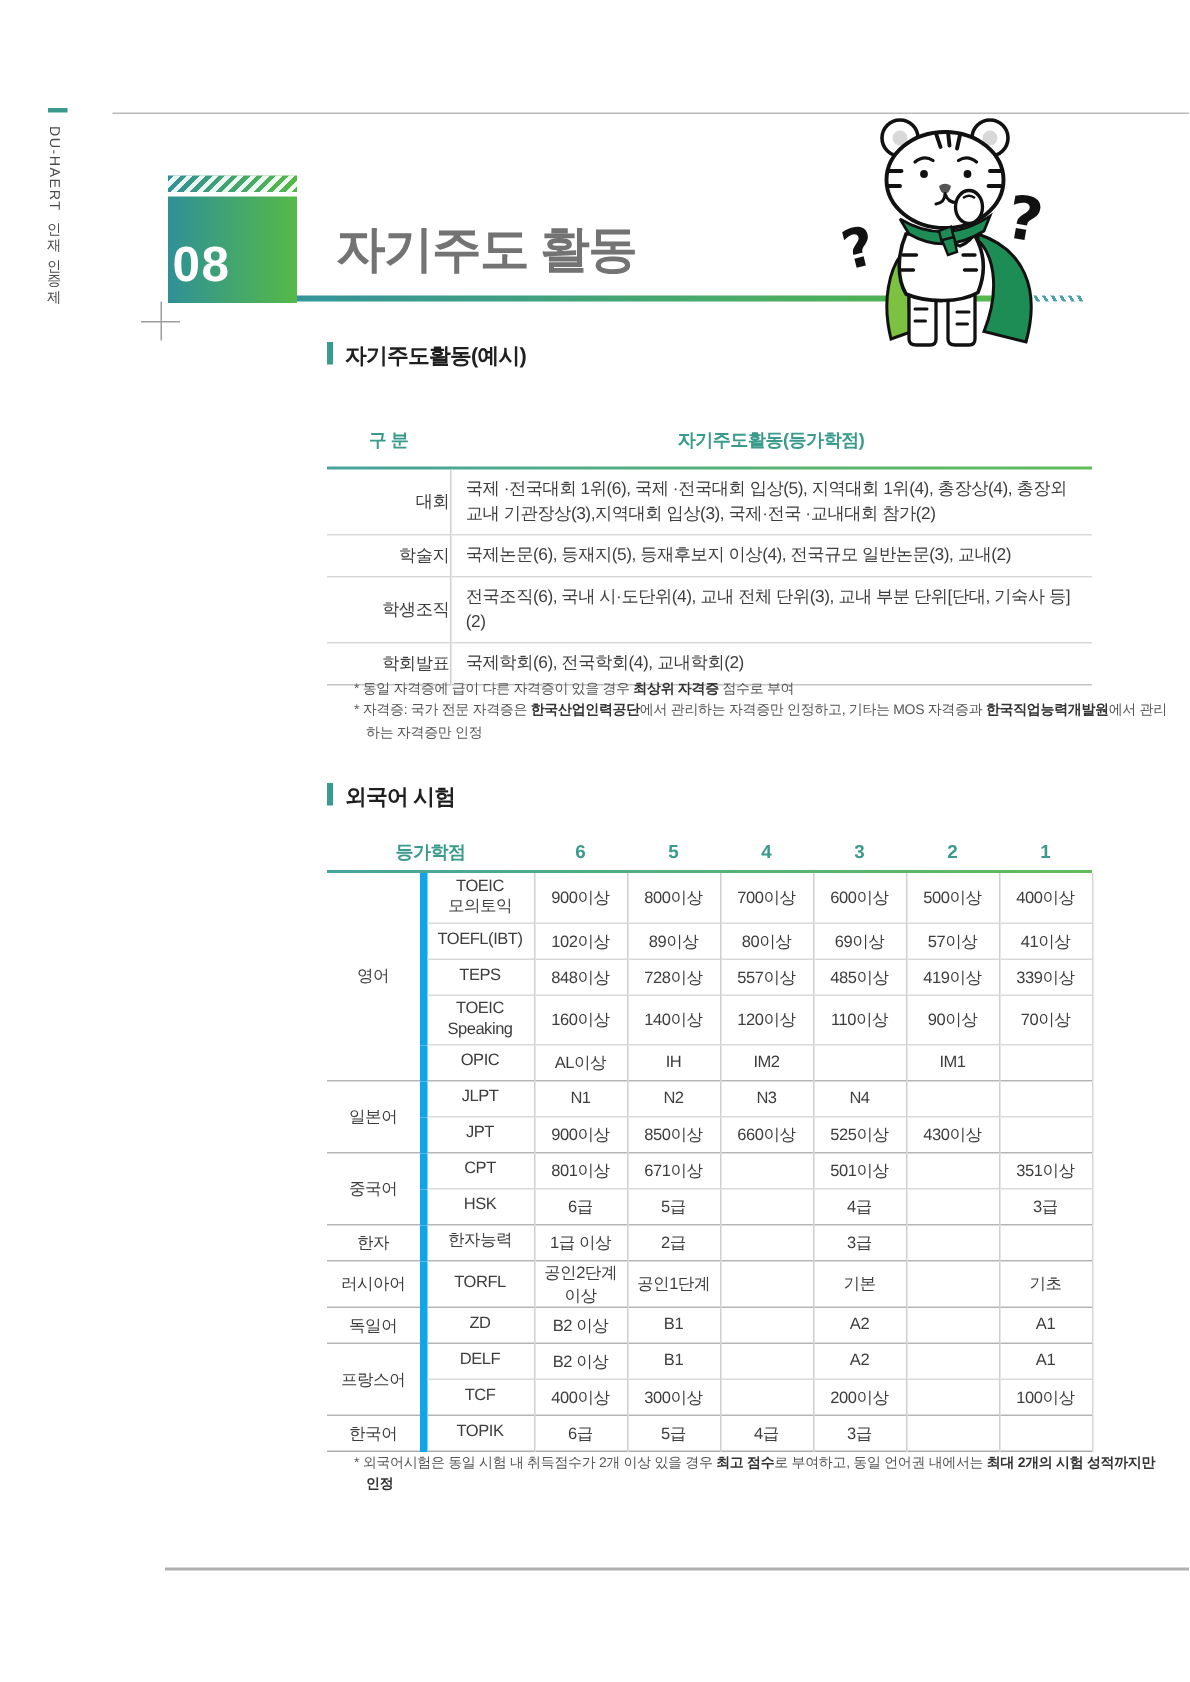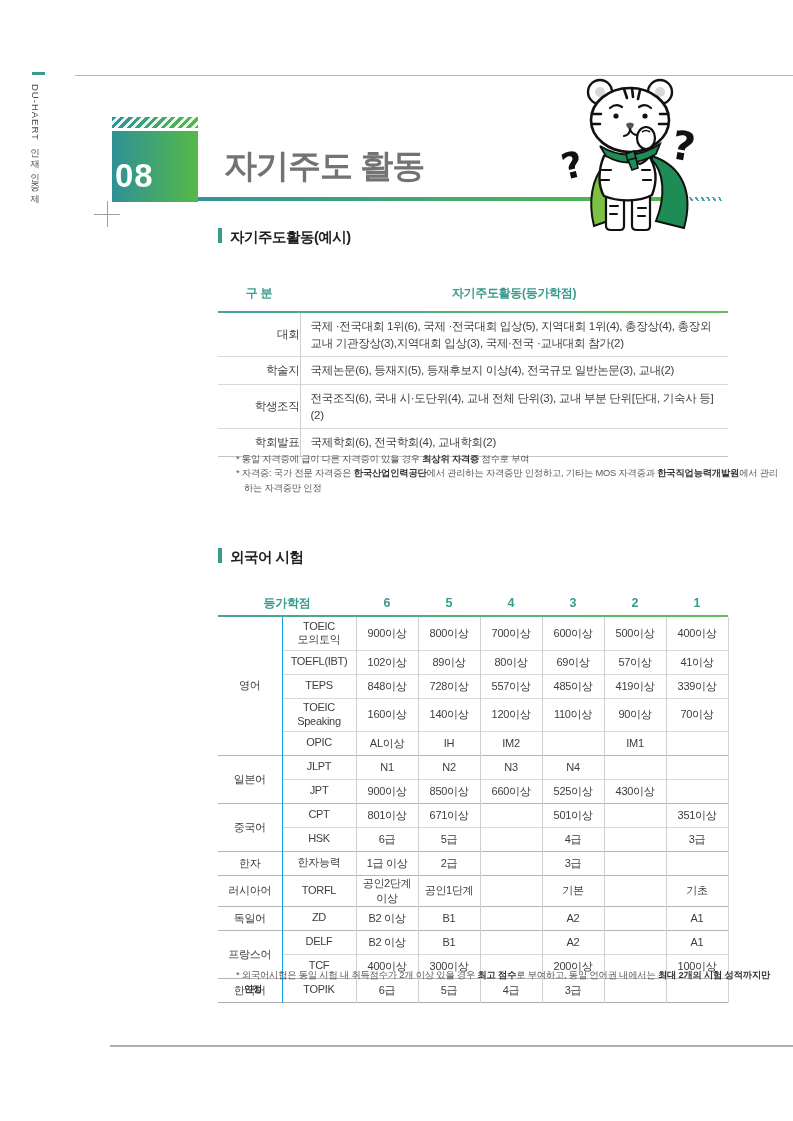--- a/index.html
+++ b/index.html
@@ -31,45 +31,45 @@
     background:linear-gradient(90deg,#35949B,var(--green));}
   .title-underline-hatch{position:absolute;left:668px;top:197px;width:54px;height:4px;
     background:repeating-linear-gradient(60deg,#4AA3AC 0 2px,rgba(255,255,255,0) 2px 5px);}
 
   .mascot{position:absolute;left:552px;top:74px;width:206px;height:160px;}
 
   .section-heading{position:absolute;left:218px;display:flex;align-items:flex-start;gap:8px;}
   .section-bar{width:4px;height:15px;background:var(--teal-text);}
   .section-title{font-size:14.5px;font-weight:800;color:#1f1f1f;letter-spacing:-0.5px;}
   #s1-heading{top:228px;}
-  #s2-heading{top:548px;}
+  #s2-heading{top:522px;}
 
   .grad-line{height:2px;background:linear-gradient(90deg,#47A49C,#63BC59);}
 
   
   .t1-wrap{position:absolute;left:218px;top:257px;width:510px;}
   .t1-head{display:flex;height:26px;margin-top:28px;}
   .t1-head .c1{width:82px;text-align:center;}
   .t1-head .c2{width:428px;text-align:center;}
   .t-head-label{font-size:12px;color:var(--teal-text);font-weight:700;letter-spacing:-0.3px;}
   table{border-collapse:collapse;table-layout:fixed;width:510px;font-size:11.5px;color:var(--body-text);}
   #table1 td{border-top:1px solid var(--line-light);vertical-align:middle;}
   #table1 tr:first-child td{border-top:none;}
   #table1 td.cat{width:82px;text-align:right;letter-spacing:-0.3px;}
   #table1 td.detail{width:428px;border-left:1px solid #cfcfcf;padding:5px 10px;line-height:1.45;letter-spacing:-0.3px;}
   #table1{border-bottom:1px solid var(--line-mid);}
 
   
   .t2-wrap{position:absolute;left:218px;top:556px;width:510px;}
-  .t2-head{display:flex;height:24px;align-items:center;margin-top:35px;}
+  .t2-head{display:flex;height:24px;align-items:center;}
   .t2-head .corner{width:138px;text-align:center;}
   .t2-head .num{width:62px;text-align:center;font-size:12.5px;color:var(--teal-text);font-weight:700;}
   #table2 td{border-top:1px solid var(--line-light);text-align:center;vertical-align:middle;font-size:11px;letter-spacing:-0.3px;}
   #table2 td.lang{width:64px;}
-  #table2 td.test{width:74px;border-left:1px solid #0ea5e9;white-space:pre-line;line-height:1.2;}
+  #table2 td.test{width:74px;border-left:5px solid #0ea5e9;white-space:pre-line;line-height:1.2;}
   #table2 td.val{width:62px;border-left:1px solid #cfcfcf;}
   #table2 td.val:last-child{border-right:1px solid #d6d6d6;}
   #table2 tr.group-start td{border-top:1px solid #b5b5b5;}
   #table2 tr:first-child td{border-top:none;}
   #table2 tr{height:24px;}
   #table2 tr.tall{height:33px;}
   #table2{border-bottom:1px solid var(--line-dark);}
 
   .footnotes{position:absolute;left:214px;width:545px;font-size:9.3px;color:#555;line-height:1.55;margin-left:22px;}
   #footnotes1{top:452px;}

